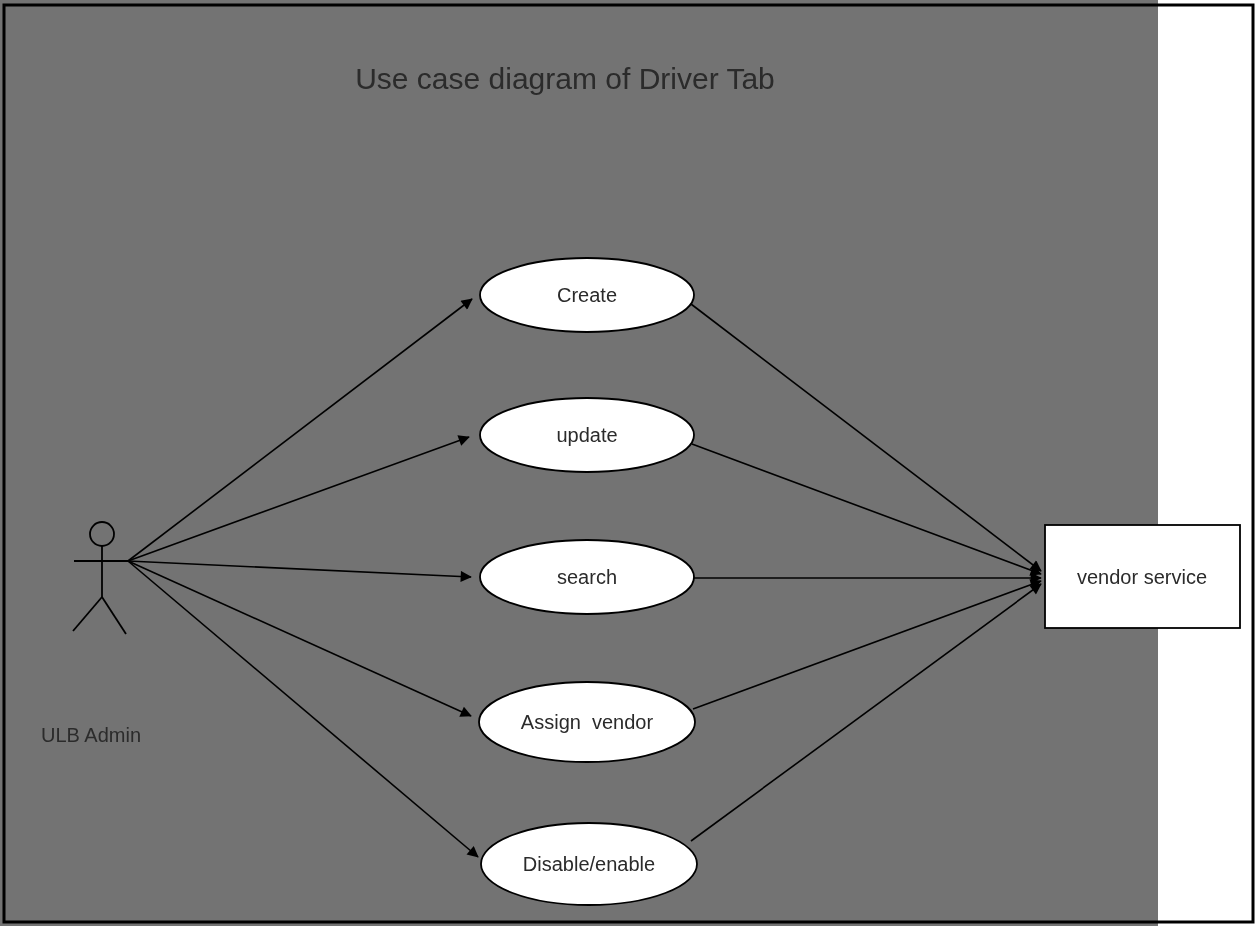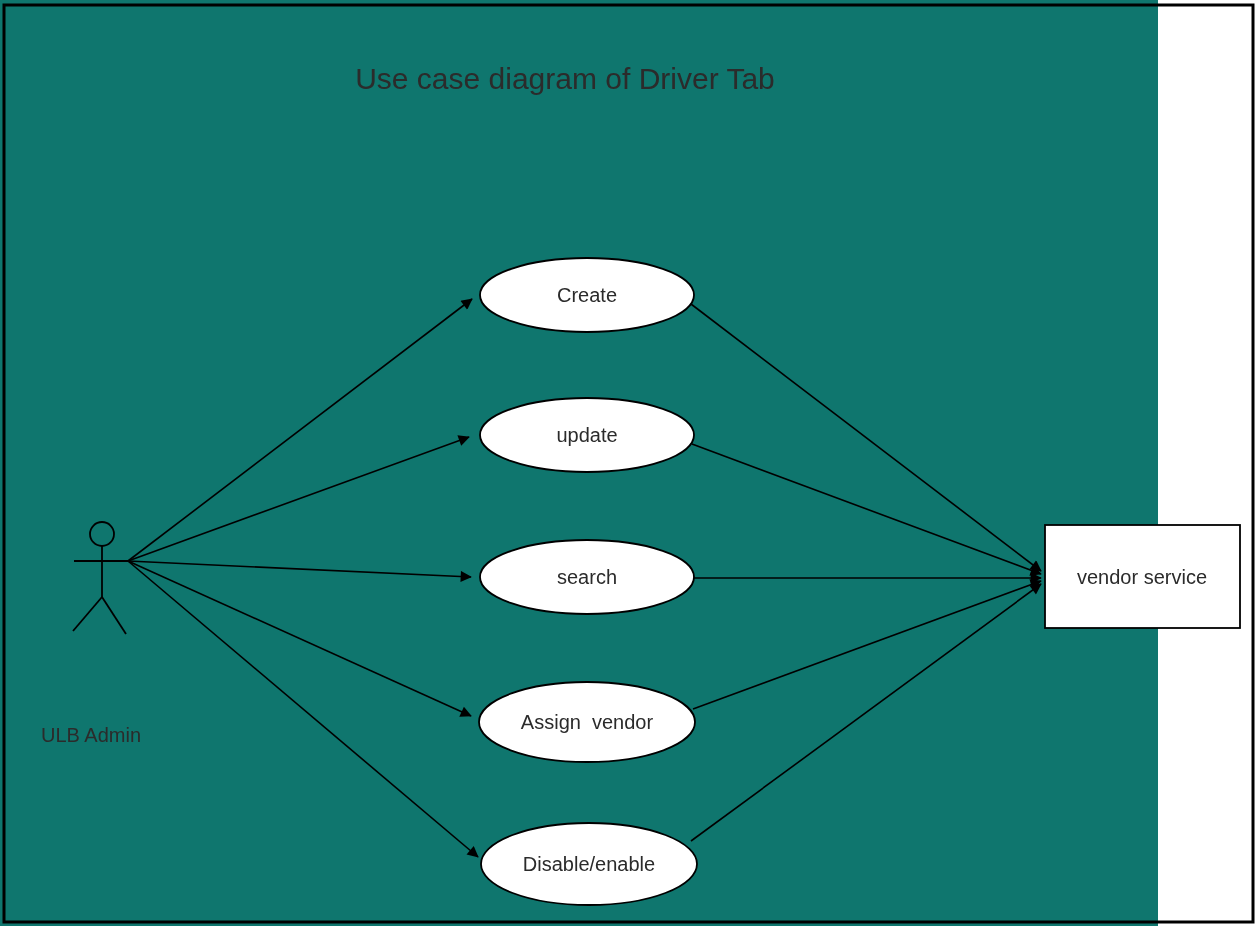--- a/index.html
+++ b/index.html
@@ -8,21 +8,21 @@
     background: #ffffff;
     width: 1256px;
     height: 926px;
     overflow: hidden;
     font-family: "Liberation Sans", sans-serif;
   }
   .canvas-wrap {
     position: relative;
     width: 1158px;
     height: 926px;
-    background: #0f766e;
+    background: #737373;
   }
   svg { display: block; }
   .frame-border {
     fill: none;
     stroke: #000000;
     stroke-width: 3;
   }
   .diagram-title {
     font-size: 30px;
     fill: #2b2b2b;

